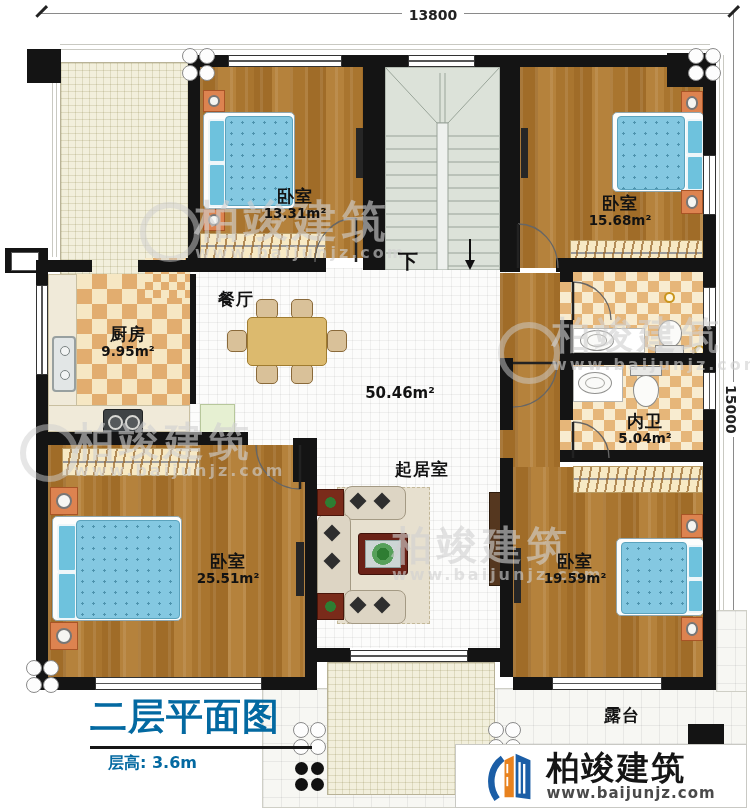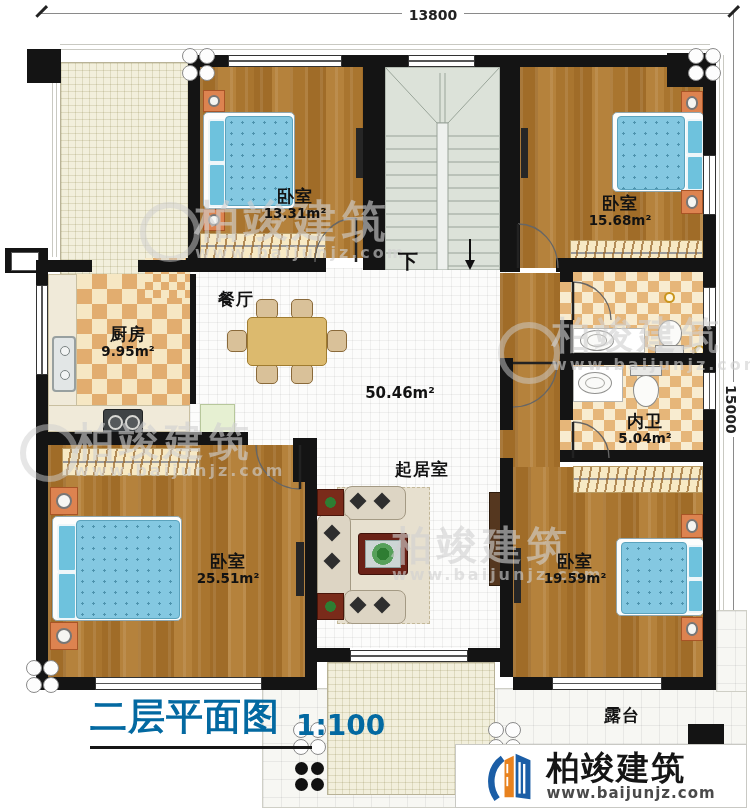--- a/index.html
+++ b/index.html
@@ -408,23 +408,23 @@
     <span class="ar">19.59m²</span>
   </div>
   <div class="rlabel" style="left:577px;top:705px;width:90px;">
     <span class="nm">露台</span>
   </div>
   <div class="stair-down" style="left:398px;top:248px;">下</div>
 
   <div class="titleblock">
     <div class="trow">
       <span class="tmain">二层平面图</span>
-      <span class="tscale">1:100</span>
     </div>
     <div class="tline"></div>
+    <div class="tinfo2">层高: 3.6m</div>
   </div>
 
   <div class="logobox" style="left:455px;top:744px;width:290px;height:62px;">
     <svg width="50" height="52" viewBox="0 0 54 54">
       <path d="M12,52 C2,38 4,18 18,8" stroke="#1b5ea6" stroke-width="7" fill="none"></path>
       <polygon points="20,10 30,5 30,50 20,50" fill="#e8821e"></polygon>
       <polygon points="32,3 48,10 48,52 32,50" fill="#1b5ea6"></polygon>
       <rect x="35" y="12" width="2.5" height="34" fill="#fff"></rect>
       <rect x="40" y="14" width="2.5" height="32" fill="#fff"></rect>
       <rect x="22" y="14" width="2" height="10" fill="#fff"></rect>

